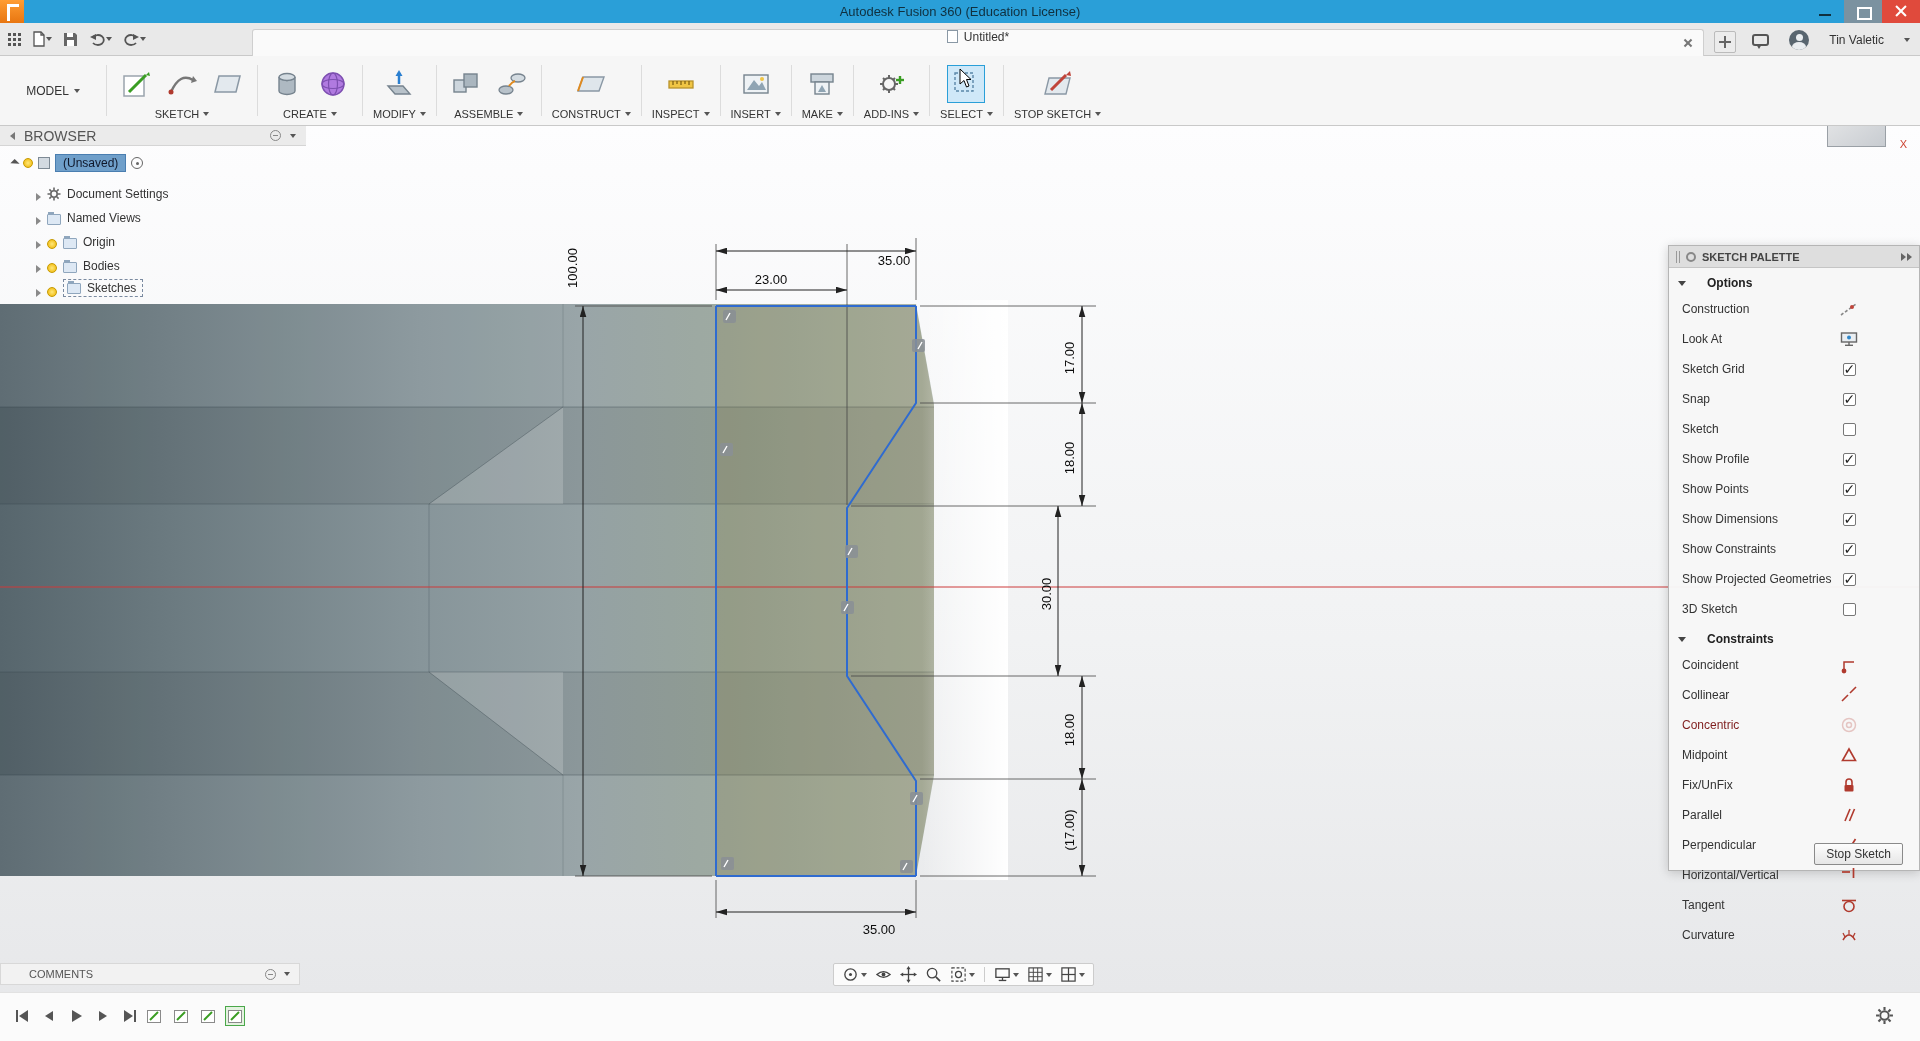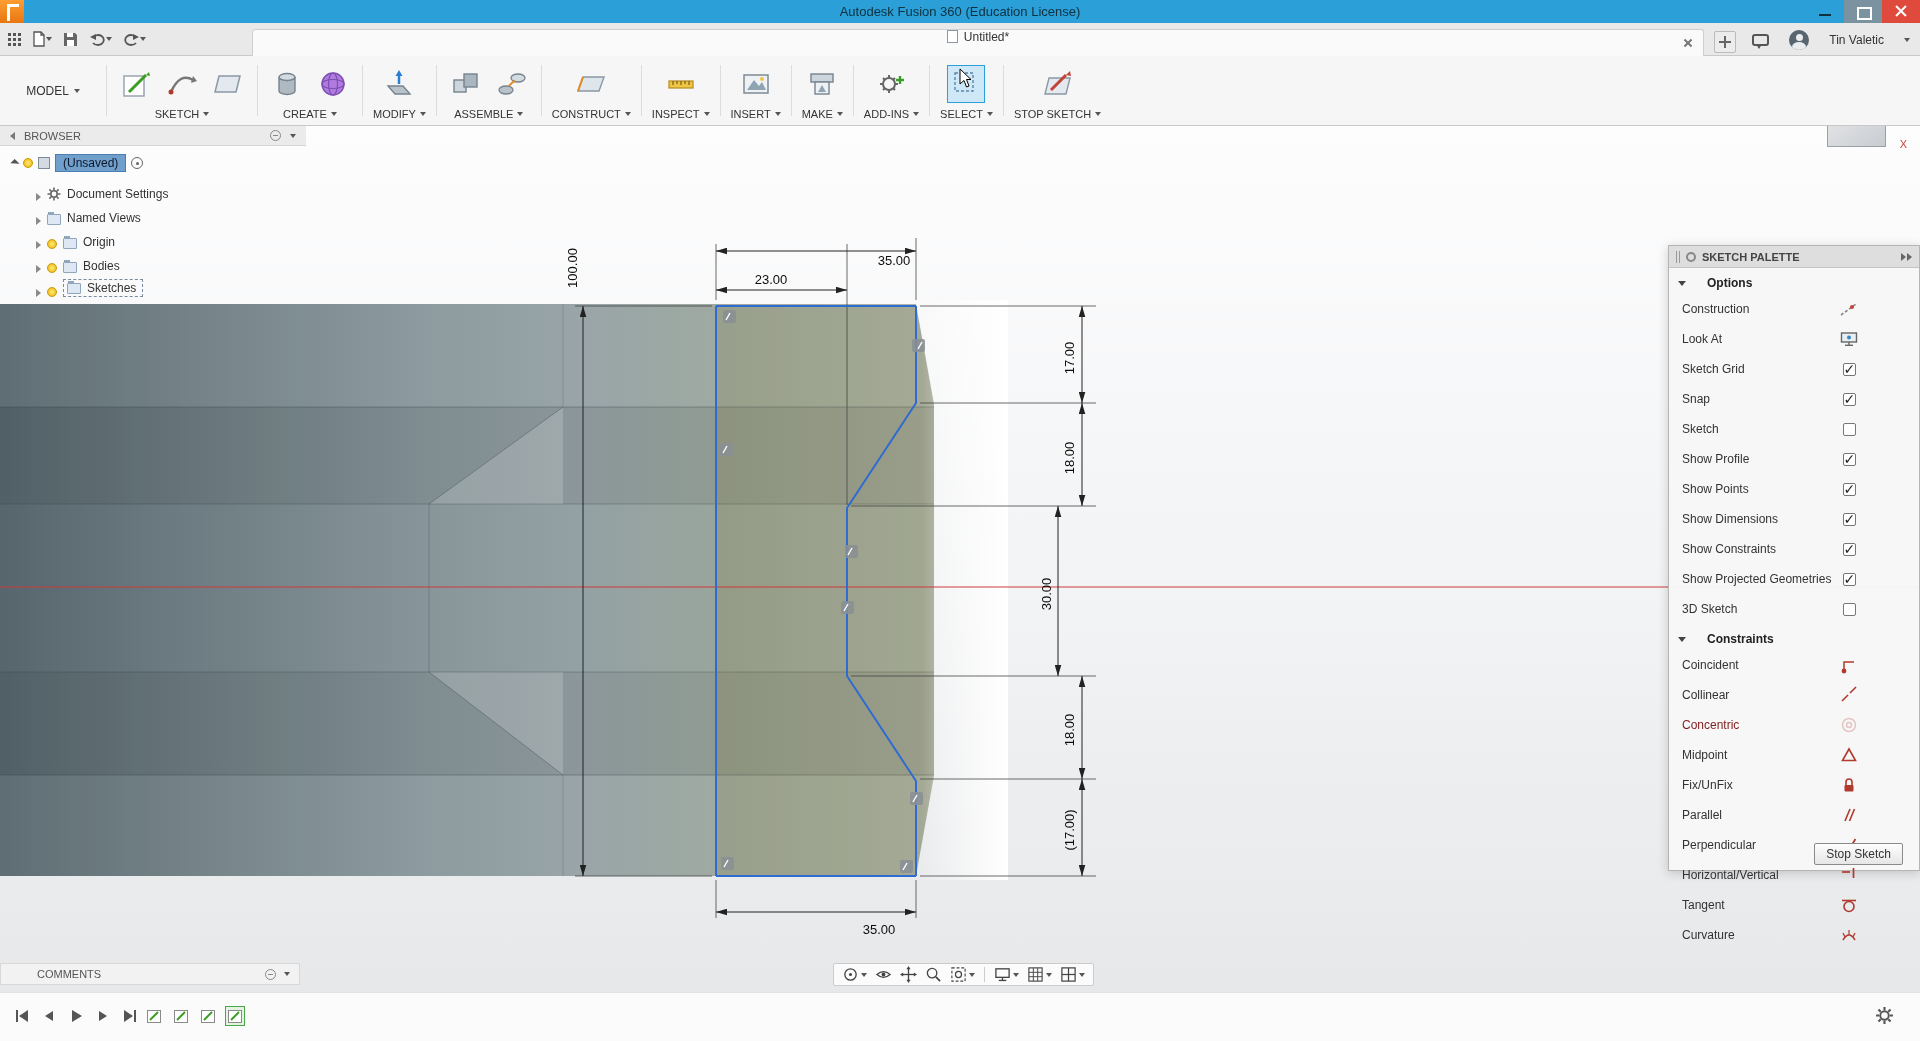--- a/index.html
+++ b/index.html
@@ -60,21 +60,21 @@
 .canvasbg{position:absolute;left:0;top:126px;width:1920px;height:866px;background:linear-gradient(#fdfdfe 0%,#f2f3f4 55%,#e7e8ea 100%);z-index:1}
 .model-svg{position:absolute;left:0;top:0;width:1920px;height:1041px;z-index:2}
 
 
 .viewcube{position:absolute;right:34px;top:92px;width:59px;height:55px;background:linear-gradient(145deg,#eeeeee,#c8ccd1);border:1px solid #9aa0a6;display:flex;align-items:center;justify-content:center;font-size:11px;font-weight:bold;color:#687078;z-index:10}
 .vc-z{position:absolute;right:96px;top:78px;color:#2f86c8;font-size:11px;z-index:10}
 .vc-x{position:absolute;right:13px;top:138px;color:#cc4433;font-size:11px;z-index:10}
 
 
 .browser{position:absolute;left:0;top:126px;width:306px;z-index:10}
-.b-header{height:20px;background:rgba(233,233,233,.93);border-bottom:1px solid #d5d5d5;display:flex;align-items:center;padding:0 10px;font-size:11px;color:#555;gap:9px}
+.b-header{height:20px;background:rgba(233,233,233,.93);border-bottom:1px solid #d5d5d5;display:flex;align-items:center;padding:0 10px;font-size:14px;color:#555;gap:9px}
 .tri-left{width:0;height:0;border-top:4px solid transparent;border-bottom:4px solid transparent;border-right:5px solid #777}
 .circle-minus{width:11px;height:11px;border:1px solid #888;border-radius:50%;position:relative;margin-left:auto}
 .circle-minus::after{content:"";position:absolute;left:2px;top:4px;width:5px;height:1px;background:#888}
 .b-root{display:flex;align-items:center;gap:5px;padding:8px 0 5px 12px}
 .exp-open{width:0;height:0;border-left:6px solid transparent;border-top:7px solid #555;transform:rotate(-45deg)}
 .expander{width:0;height:0;border-top:4px solid transparent;border-bottom:4px solid transparent;border-left:5px solid #8a8a8a}
 .bulb{width:10px;height:10px;border-radius:50%;background:radial-gradient(#ffe87a,#efb300);border:1px solid #c79a00}
 .cube-ico{width:12px;height:12px;background:#d3dae1;border:1px solid #7e8a95}
 .root-label{background:#6f9fca;color:#0f172a;padding:1px 7px;font-size:12px;border:1px solid #4a7eb0}
 .target-ico{width:12px;height:12px;border:1px solid #666;border-radius:50%;position:relative}
@@ -97,21 +97,21 @@
 .pal-row{height:30px;display:flex;align-items:center;padding:0 0 0 13px;font-size:12px;color:#333}
 .pal-label{flex:1}
 .pal-row[data-disabled="true"] .pal-label{color:#7f1d1d}
 .pal-row[data-disabled="true"] .pal-ctrl{opacity:.45}
 .pal-ctrl{width:20px;display:flex;justify-content:center;margin-right:60px}
 .chk{width:13px;height:13px;border:1px solid #777;background:#fff;border-radius:2px;position:relative}
 .chk[data-state="checked"]::after{content:"✓";position:absolute;left:0px;top:-3px;font-size:14px;font-weight:bold;color:#222;font-family:"DejaVu Sans",sans-serif}
 .stop-btn{position:absolute;right:16px;bottom:5px;padding:3px 11px;font-size:12px;color:#333;background:linear-gradient(#fdfdfd,#e6e6e6);border:1px solid #8a8a8a;border-radius:2px}
 
 
-.comments{position:absolute;left:0;top:963px;width:300px;height:22px;background:rgba(242,242,242,.95);border:1px solid #d8d8d8;display:flex;align-items:center;font-size:11px;color:#555;padding:0 9px 0 36px;z-index:10;gap:8px}
+.comments{position:absolute;left:0;top:963px;width:300px;height:22px;background:rgba(242,242,242,.95);border:1px solid #d8d8d8;display:flex;align-items:center;font-size:11px;color:#555;padding:0 9px 0 28px;z-index:10;gap:8px}
 .comments .circle-minus{margin-left:auto}
 .navbar{position:absolute;left:833px;top:963px;height:23px;background:rgba(252,252,252,.95);border:1px solid #ccc;border-radius:2px;display:flex;align-items:center;padding:0 6px;gap:4px;z-index:10}
 .nav-ico{display:flex;align-items:center;gap:2px;padding:0 2px}
 .nav-sep{width:1px;height:15px;background:#ccc;margin:0 3px}
 
 
 .bottombar{position:absolute;left:0;top:992px;width:1920px;height:49px;background:#fbfbfb;border-top:1px solid #e2e2e2;z-index:15}
 .playback{position:absolute;left:12px;top:13px;display:flex;gap:7px}
 .pb-btn{width:20px;height:20px;display:flex;align-items:center;justify-content:center}
 .features{position:absolute;left:144px;top:13px;display:flex;gap:7px}

